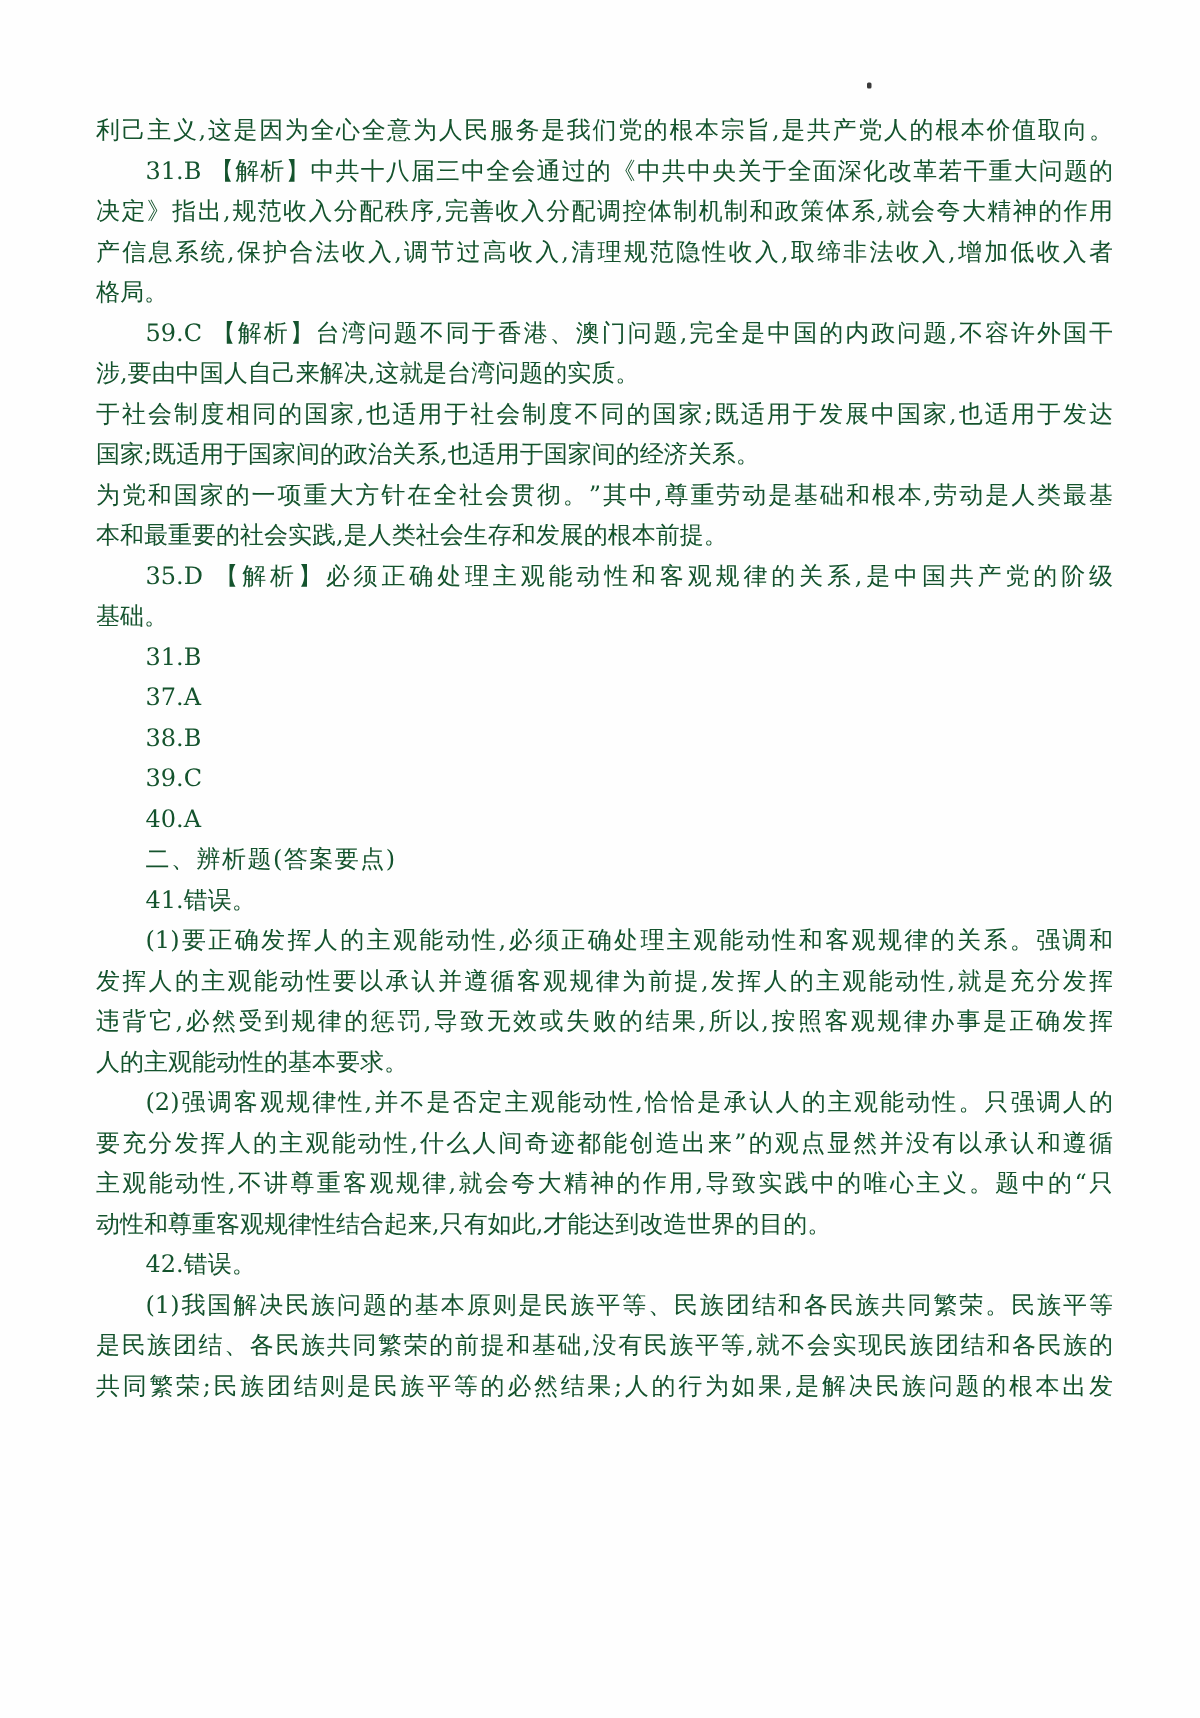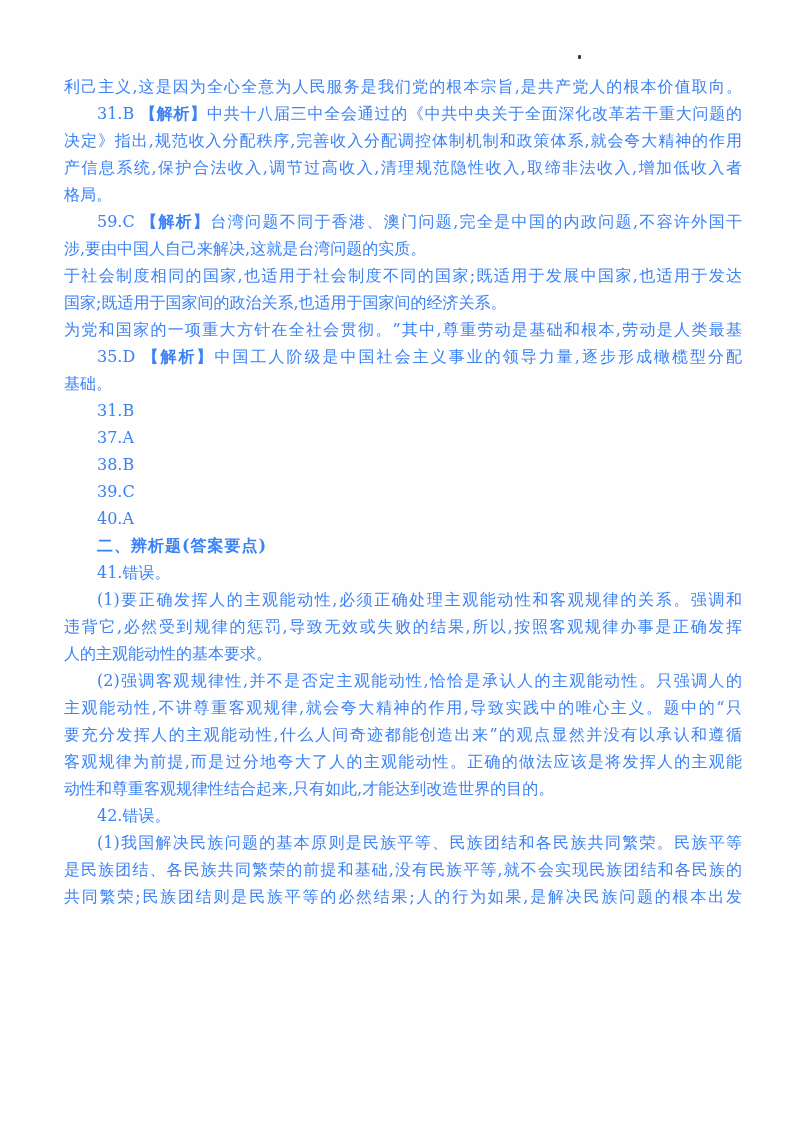--- a/index.html
+++ b/index.html
@@ -28,65 +28,66 @@
     white-space: normal;
   }
   .line.fill {
     text-align: justify;
     text-align-last: justify;
   }
   .line.indent {
     text-indent: 33px;
   }
   .line .seg.bold {
-    font-weight: 700;
+    font-weight: 400;
   }
   .line.heading {
     font-weight: 700;
     letter-spacing: 1px;
   }
   .scan-speck {
     position: absolute;
     left: 578px; top: 55px;
     width: 3px; height: 4px;
     background: #3a3a3a;
     border-radius: 1px;
   }
 </style>
 </head>
 <body>
 
 <div class="page">
   <div class="scan-speck"></div>
-  <div class="text-block" id="text-block" style="color: #3b82f6;">
+  <div class="text-block" id="text-block" style="color: #14532d;">
       <div class="line fill"><span class="seg">利己主义,这是因为全心全意为人民服务是我们党的根本宗旨,是共产党人的根本价值取向。</span></div>
       <div class="line fill indent"><span class="seg">31.B </span><span class="seg bold">【解析】</span><span class="seg">中共十八届三中全会通过的《中共中央关于全面深化改革若干重大问题的</span></div>
       <div class="line fill"><span class="seg">决定》指出,规范收入分配秩序,完善收入分配调控体制机制和政策体系,就会夸大精神的作用</span></div>
       <div class="line fill"><span class="seg">产信息系统,保护合法收入,调节过高收入,清理规范隐性收入,取缔非法收入,增加低收入者</span></div>
       <div class="line"><span class="seg">格局。</span></div>
       <div class="line fill indent"><span class="seg">59.C </span><span class="seg bold">【解析】</span><span class="seg">台湾问题不同于香港、澳门问题,完全是中国的内政问题,不容许外国干</span></div>
       <div class="line"><span class="seg">涉,要由中国人自己来解决,这就是台湾问题的实质。</span></div>
       <div class="line fill"><span class="seg">于社会制度相同的国家,也适用于社会制度不同的国家;既适用于发展中国家,也适用于发达</span></div>
       <div class="line"><span class="seg">国家;既适用于国家间的政治关系,也适用于国家间的经济关系。</span></div>
       <div class="line fill"><span class="seg">为党和国家的一项重大方针在全社会贯彻。”其中,尊重劳动是基础和根本,劳动是人类最基</span></div>
-      <div class="line fill indent"><span class="seg">35.D </span><span class="seg bold">【解析】</span><span class="seg">中国工人阶级是中国社会主义事业的领导力量,逐步形成橄榄型分配</span></div>
+      <div class="line"><span class="seg">本和最重要的社会实践,是人类社会生存和发展的根本前提。</span></div>
+      <div class="line fill indent"><span class="seg">35.D </span><span class="seg bold">【解析】</span><span class="seg">必须正确处理主观能动性和客观规律的关系,是中国共产党的阶级</span></div>
       <div class="line"><span class="seg">基础。</span></div>
       <div class="line indent"><span class="seg">31.B</span></div>
       <div class="line indent"><span class="seg">37.A</span></div>
       <div class="line indent"><span class="seg">38.B</span></div>
       <div class="line indent"><span class="seg">39.C</span></div>
       <div class="line indent"><span class="seg">40.A</span></div>
       <div class="line indent heading"><span class="seg bold">二、辨析题(答案要点)</span></div>
       <div class="line indent"><span class="seg">41.错误。</span></div>
       <div class="line fill indent"><span class="seg">(1)要正确发挥人的主观能动性,必须正确处理主观能动性和客观规律的关系。强调和</span></div>
+      <div class="line fill"><span class="seg">发挥人的主观能动性要以承认并遵循客观规律为前提,发挥人的主观能动性,就是充分发挥</span></div>
       <div class="line fill"><span class="seg">违背它,必然受到规律的惩罚,导致无效或失败的结果,所以,按照客观规律办事是正确发挥</span></div>
       <div class="line"><span class="seg">人的主观能动性的基本要求。</span></div>
       <div class="line fill indent"><span class="seg">(2)强调客观规律性,并不是否定主观能动性,恰恰是承认人的主观能动性。只强调人的</span></div>
+      <div class="line fill"><span class="seg">要充分发挥人的主观能动性,什么人间奇迹都能创造出来”的观点显然并没有以承认和遵循</span></div>
       <div class="line fill"><span class="seg">主观能动性,不讲尊重客观规律,就会夸大精神的作用,导致实践中的唯心主义。题中的“只</span></div>
-      <div class="line fill"><span class="seg">要充分发挥人的主观能动性,什么人间奇迹都能创造出来”的观点显然并没有以承认和遵循</span></div>
-      <div class="line fill"><span class="seg">客观规律为前提,而是过分地夸大了人的主观能动性。正确的做法应该是将发挥人的主观能</span></div>
       <div class="line"><span class="seg">动性和尊重客观规律性结合起来,只有如此,才能达到改造世界的目的。</span></div>
       <div class="line indent"><span class="seg">42.错误。</span></div>
       <div class="line fill indent"><span class="seg">(1)我国解决民族问题的基本原则是民族平等、民族团结和各民族共同繁荣。民族平等</span></div>
       <div class="line fill"><span class="seg">是民族团结、各民族共同繁荣的前提和基础,没有民族平等,就不会实现民族团结和各民族的</span></div>
       <div class="line fill"><span class="seg">共同繁荣;民族团结则是民族平等的必然结果;人的行为如果,是解决民族问题的根本出发</span></div>
     </div>
 </div>
 
 </body></html>

